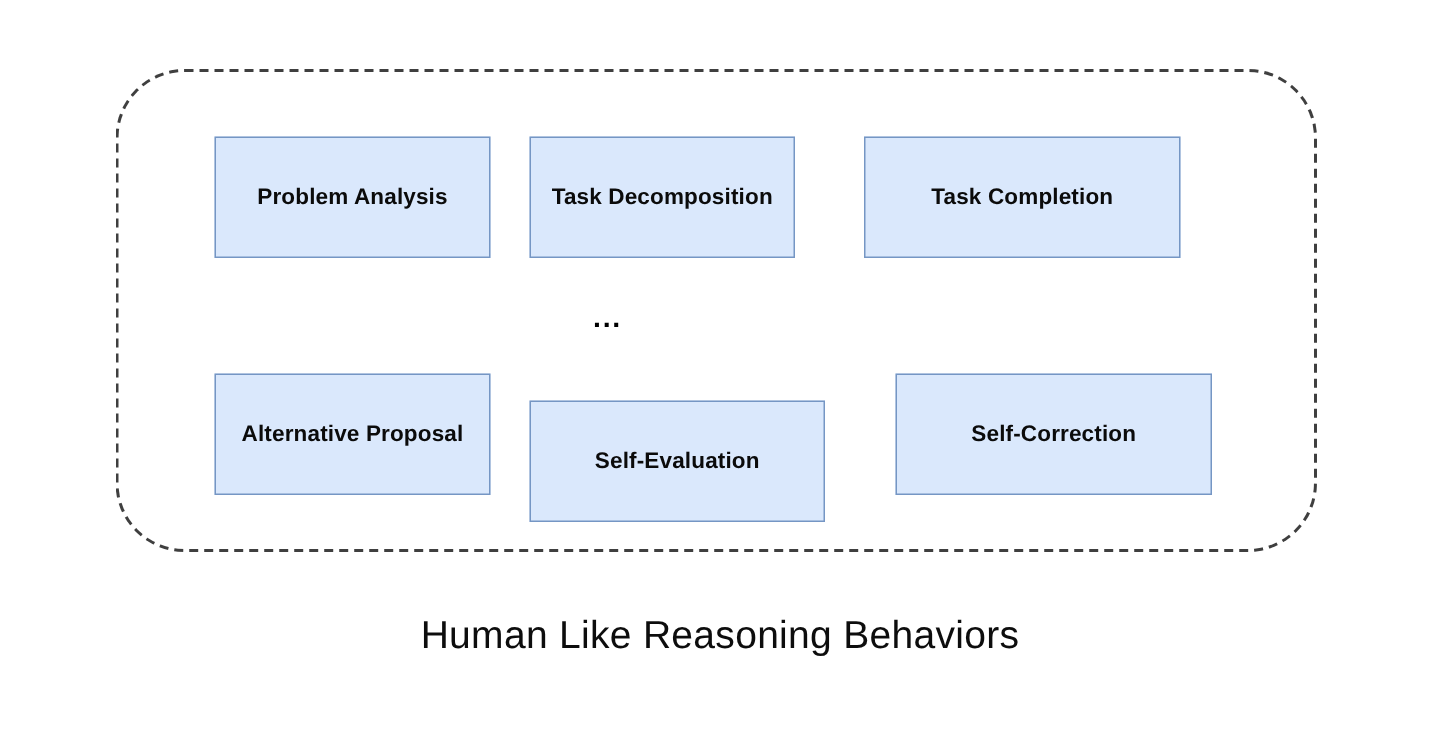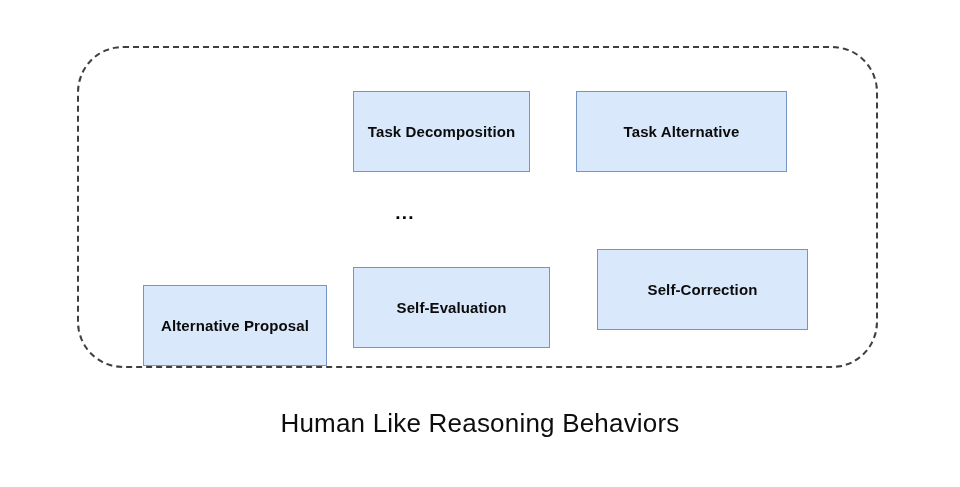--- a/index.html
+++ b/index.html
@@ -56,21 +56,21 @@
     letter-spacing: 0.1px;
     line-height: 1.2;
     white-space: nowrap;
   }
 
   
   #node-problem-analysis    { left: 143px; top: 91px;  width: 184px; height: 81px; }
   #node-task-decomposition  { left: 353px; top: 91px;  width: 177px; height: 81px; }
   #node-task-completion     { left: 576px; top: 91px;  width: 211px; height: 81px; }
   
-  #node-alternative-proposal{ left: 143px; top: 249px; width: 184px; height: 81px; margin-top: 36px; }
+  #node-alternative-proposal{ left: 143px; top: 249px; width: 184px; height: 81px; }
   #node-self-evaluation     { left: 353px; top: 267px; width: 197px; height: 81px; }
   #node-self-correction     { left: 576px; top: 249px; width: 211px; height: 81px; margin-left: 21px; }
 
   
   #ellipsis-marker {
     position: absolute;
     left: 379px;
     top: 199px;
     width: 52px;
     height: 26px;
@@ -100,27 +100,30 @@
     white-space: nowrap;
   }
 </style>
 </head>
 <body>
 
 <div id="diagram-canvas">
 
   <div id="group-container"></div>
 
+  <div class="node-box" id="node-problem-analysis">
+    <span class="node-label">Problem Analysis</span>
+  </div>
 
   <div class="node-box" id="node-task-decomposition">
     <span class="node-label">Task Decomposition</span>
   </div>
 
   <div class="node-box" id="node-task-completion">
-    <span class="node-label">Task Alternative</span>
+    <span class="node-label">Task Completion</span>
   </div>
 
   <div id="ellipsis-marker">...</div>
 
   <div class="node-box" id="node-alternative-proposal">
     <span class="node-label">Alternative Proposal</span>
   </div>
 
   <div class="node-box" id="node-self-evaluation">
     <span class="node-label">Self-Evaluation</span>

